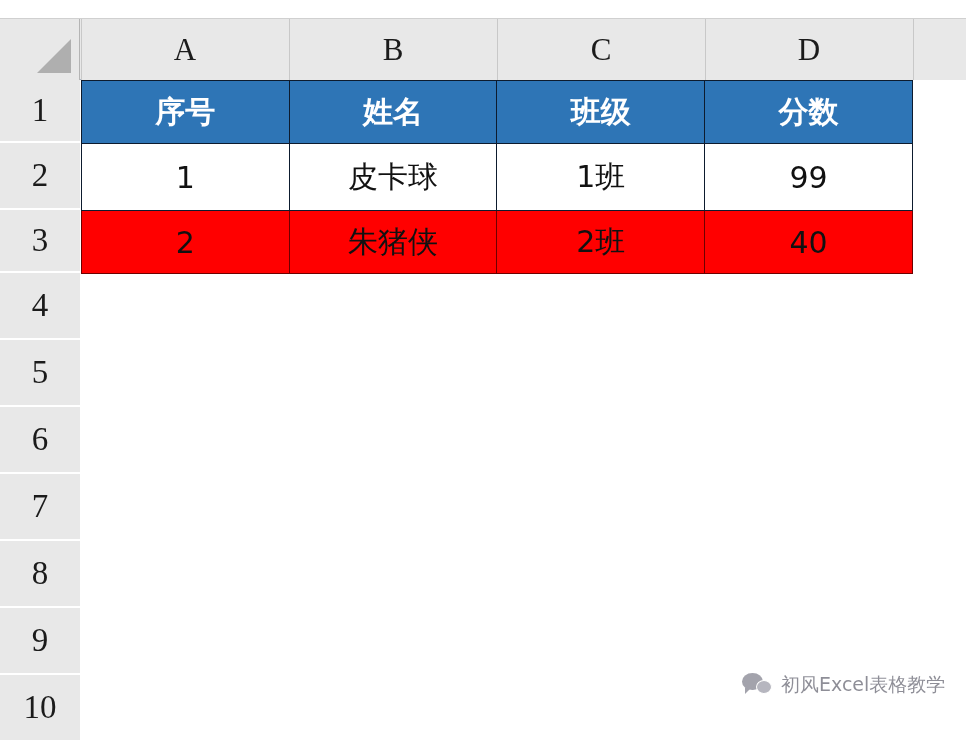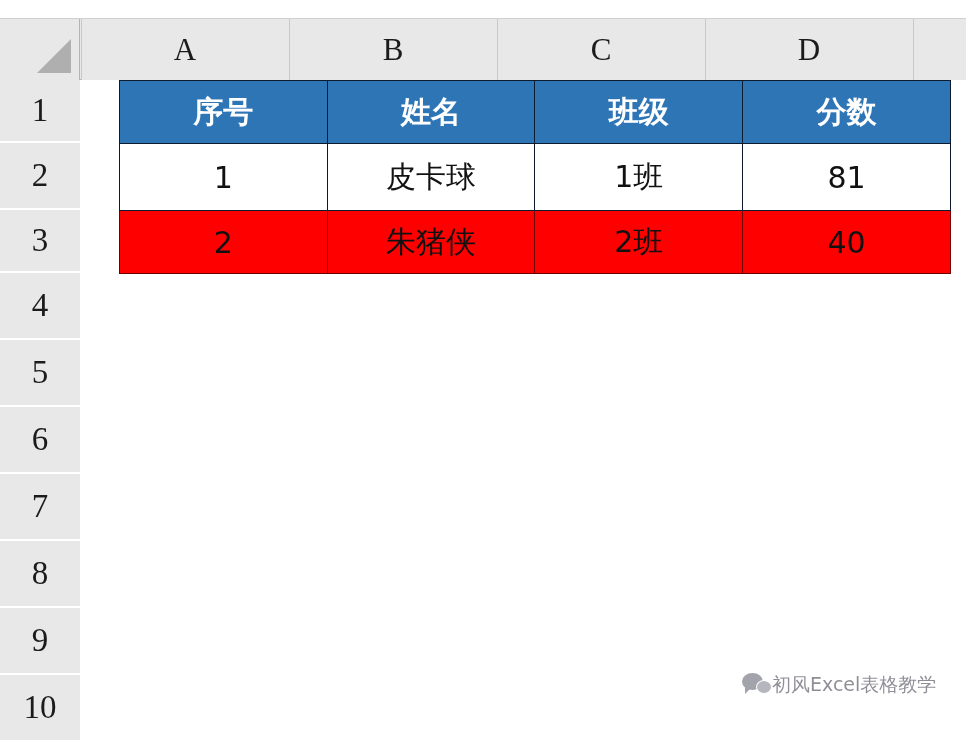--- a/index.html
+++ b/index.html
@@ -76,21 +76,20 @@
     align-items:center;
     justify-content:center;
   }
 
   
   #data-table {
     position:absolute;
     left:81px; top:80px;
     width:832px;
     border-collapse:collapse;
-    margin-left:38px;
   }
   #data-table td {
     border:1.5px solid #0d1b2e;
     text-align:center;
     vertical-align:middle;
     font-family:"DejaVu Sans", "Liberation Sans", sans-serif;
     font-size:30px;
     color:#111111;
     padding:0;
   }
@@ -115,20 +114,21 @@
   .cw-b { width:208px; }
   .cw-c { width:208px; }
   .cw-d { width:208px; }
 
   
   #watermark {
     position:absolute;
     left:742px; top:672px;
     display:flex;
     align-items:center;
+    gap:9px;
     opacity:.62;
   }
   #watermark .wechat-logo {
     width:30px; height:26px;
     position:relative;
   }
   #watermark .wechat-logo .bubble-big {
     position:absolute;
     left:0; top:1px;
     width:21px; height:17px;
@@ -193,21 +193,21 @@
         <tr class="header-row">
       <td class="cw-a">序号</td>
       <td class="cw-b">姓名</td>
       <td class="cw-c">班级</td>
       <td class="cw-d">分数</td>
     </tr>
     <tr class="normal-row">
       <td class="cw-a">1</td>
       <td class="cw-b">皮卡球</td>
       <td class="cw-c">1班</td>
-      <td class="cw-d">81</td>
+      <td class="cw-d">99</td>
     </tr>
     <tr class="highlight-row">
       <td class="cw-a">2</td>
       <td class="cw-b">朱猪侠</td>
       <td class="cw-c">2班</td>
       <td class="cw-d">40</td>
     </tr>
   </tbody>
     </table>
 

